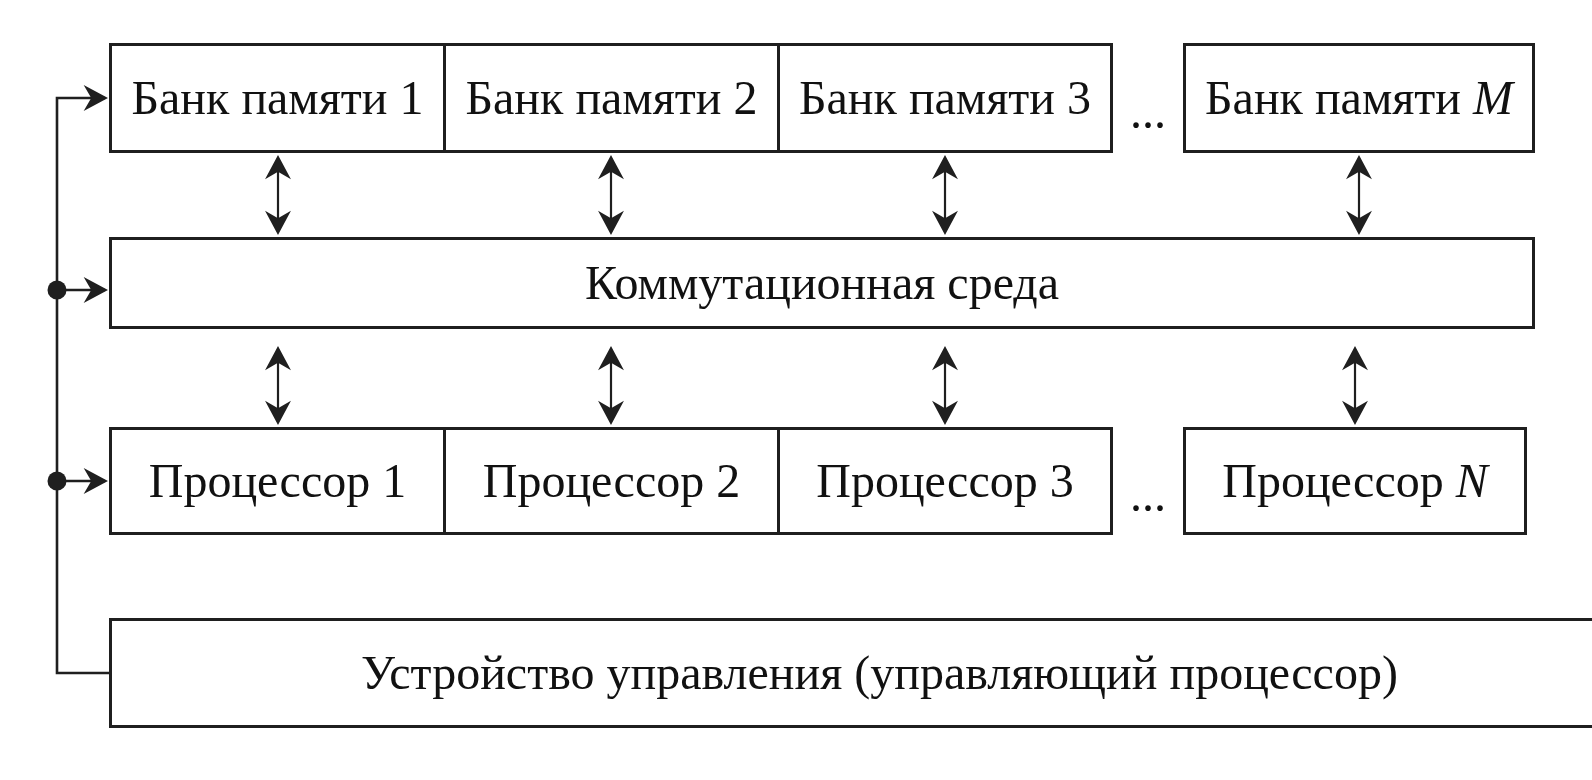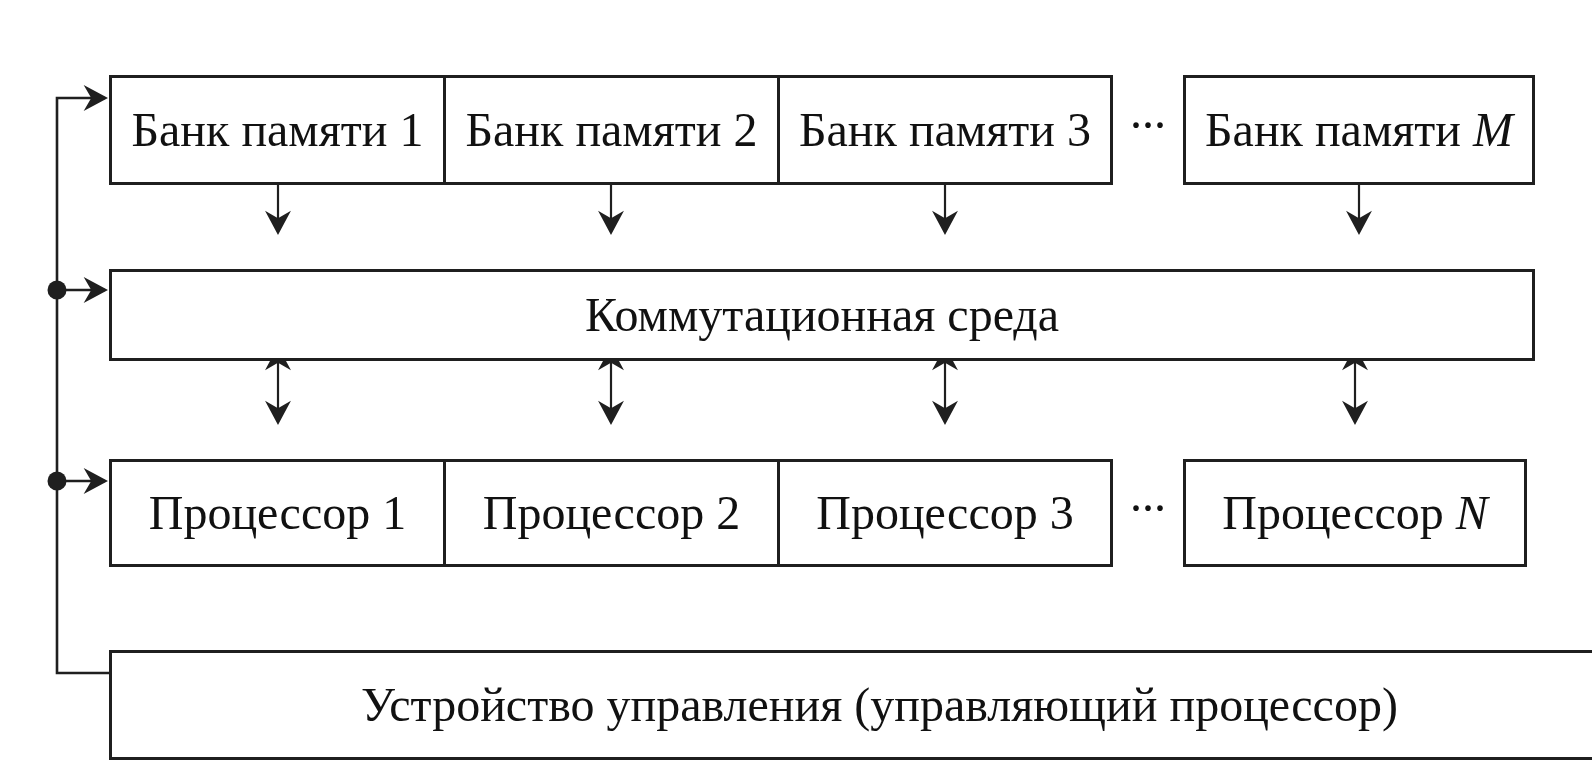--- a/index.html
+++ b/index.html
@@ -32,21 +32,20 @@
     position: absolute;
     box-sizing: border-box;
     border: 3px solid #1f1f1f;
     background: #ffffff;
     display: flex;
     align-items: center;
     justify-content: center;
     font-size: 48px;
     line-height: 1.1;
     white-space: nowrap;
-    margin-top: 32px;
   }
   .label-pair {
     display: inline-flex;
     align-items: baseline;
     gap: 12px;
   }
   .var {
     font-style: italic;
   }
   .gap-ellipsis {

